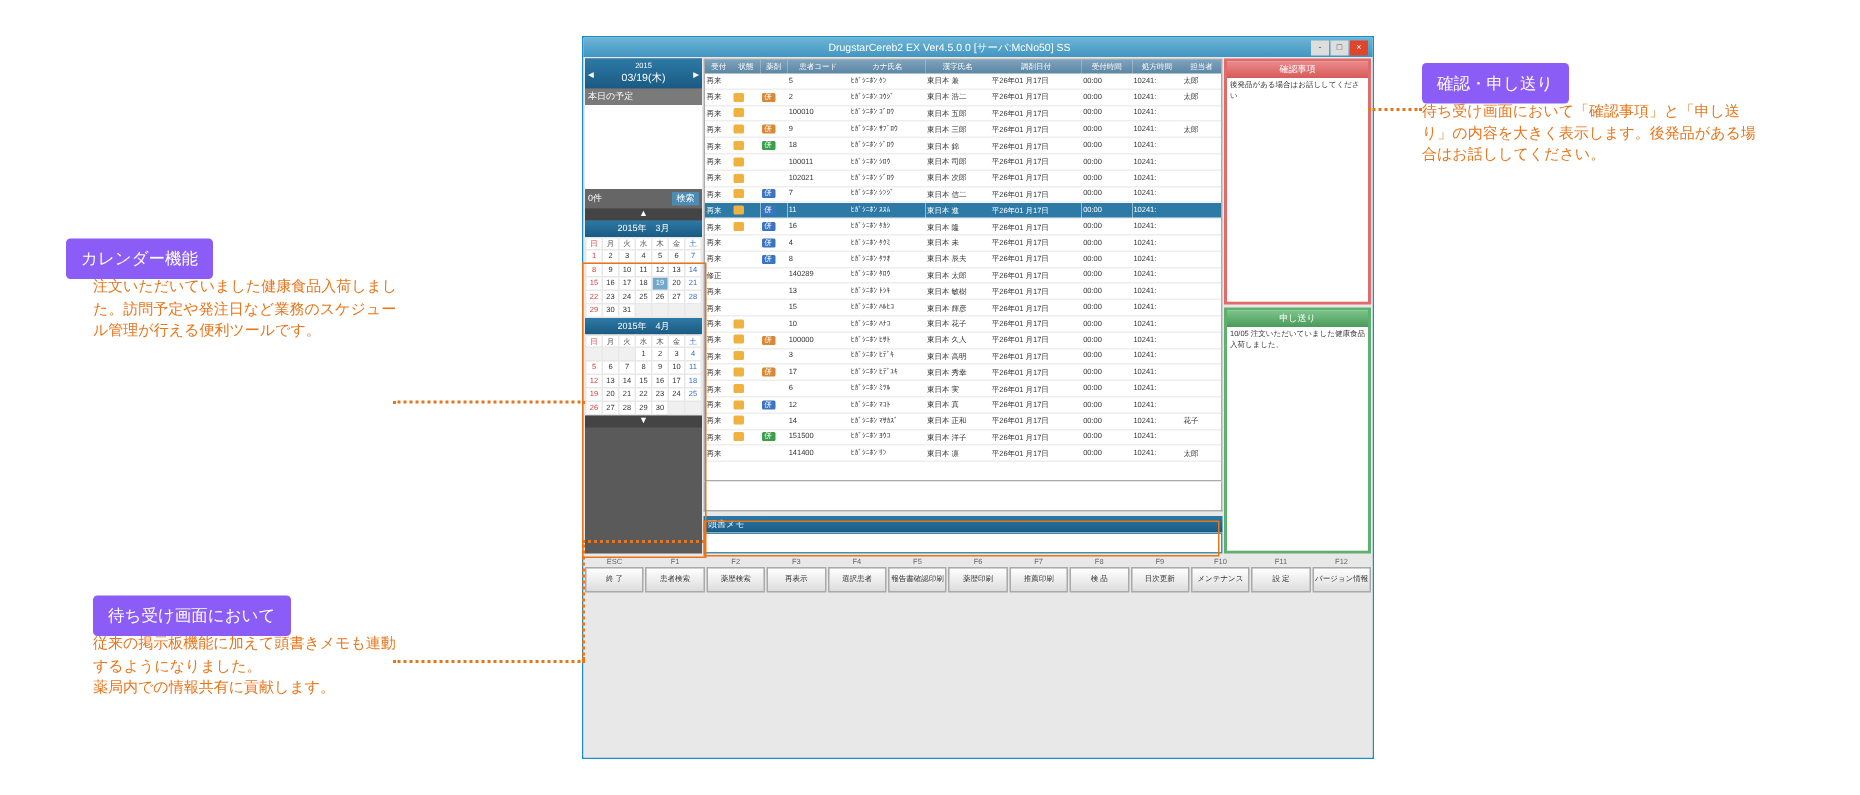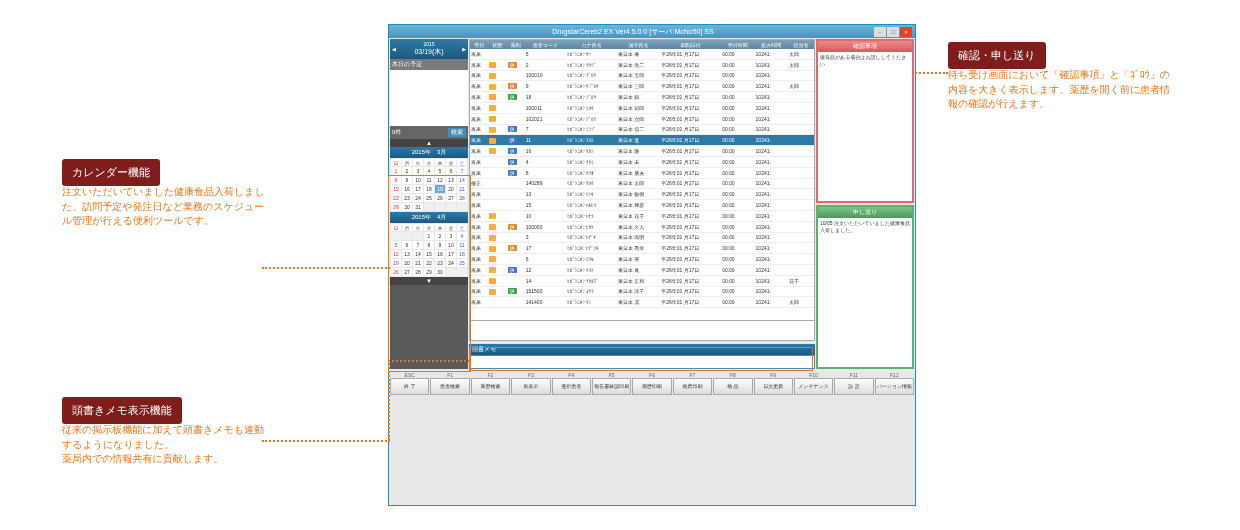--- a/index.html
+++ b/index.html
@@ -52,21 +52,21 @@
   .panel-h{font-size:6px;text-align:center;color:#fff;padding:1px}
   .panel.red .panel-h{background:linear-gradient(#e98a8a,#d85a5a)}
   .panel.green .panel-h{background:linear-gradient(#7cc48a,#4a9a5a)}
   .panel-b{background:#fff;flex:1;font-size:5px;padding:2px;line-height:1.3}
   
   .fkeys{display:flex;gap:1px;margin-top:3px}
   .fk{flex:1;text-align:center;font-size:5px}
   .fk .lbl{color:#666;font-size:5px}
   .fk .btn{background:linear-gradient(#fff,#dcdcdc);border:1px solid #aaa;height:15px;display:flex;align-items:center;justify-content:center;font-size:5px;line-height:1.1}
   
-  .callout{position:absolute;background:#7f1d1d;color:#fff;font-size:11px;padding:6px 10px;border-radius:3px;white-space:nowrap}
+  .callout{position:absolute;background:#8b5cf6;color:#fff;font-size:11px;padding:6px 10px;border-radius:3px;white-space:nowrap}
   .desc{position:absolute;color:#e8751a;font-size:10px;line-height:1.45;width:210px}
   .dots{position:absolute;border-top:2px dotted #e8751a}
   .sb-outline{position:absolute;border:1px solid #e8751a;pointer-events:none}
 </style>
 </head>
 <body>
 
 <div class="window">
   <div class="titlebar">
     <span>DrugstarCereb2 EX Ver4.5.0.0 [サーバ:McNo50] SS</span>
@@ -595,26 +595,26 @@
      <div class="lbl">F12</div>
           <div class="btn">バージョン情報</div>
         </div>
       </div>
   </div>
 </div>
 
 <div class="sb-outline" style="left:388px;top:175px;width:81px;height:195px"></div>
 <div class="sb-outline" style="left:469px;top:347px;width:342px;height:22px"></div>
 
-<div class="callout" style="left:62px;top:159px">カレンダー機能</div>
+<div class="callout" style="left:44px;top:159px">カレンダー機能</div>
 <div class="desc" style="left:62px;top:185px">注文いただいていました健康食品入荷しました。訪問予定や発注日など業務のスケジュール管理が行える便利ツールです。</div>
 <div class="dots" style="left:262px;top:267px;width:128px"></div>
 
-<div class="callout" style="left:62px;top:397px">頭書きメモ表示機能</div>
+<div class="callout" style="left:62px;top:397px">待ち受け画面において</div>
 <div class="desc" style="left:62px;top:423px;white-space:pre-line">従来の掲示板機能に加えて頭書きメモも連動するようになりました。
 薬局内での情報共有に貢献します。</div>
 <div class="dots" style="left:262px;top:440px;width:128px"></div>
 <div class="dots" style="left:388px;top:360px;width:1px;border-top:none;border-left:2px dotted #e8751a;height:80px"></div>
 <div class="dots" style="left:388px;top:360px;width:82px"></div>
 
 <div class="callout" style="left:948px;top:42px">確認・申し送り</div>
-<div class="desc" style="left:948px;top:68px;width:230px">待ち受け画面において「確認事項」と「ｺﾞﾛｳ」の内容を大きく表示します。薬歴を開く前に患者情報の確認が行えます。</div>
+<div class="desc" style="left:948px;top:68px;width:230px">待ち受け画面において「確認事項」と「申し送り」の内容を大きく表示します。後発品がある場合はお話ししてください。</div>
 <div class="dots" style="left:912px;top:72px;width:36px"></div>
 
 </body></html>

